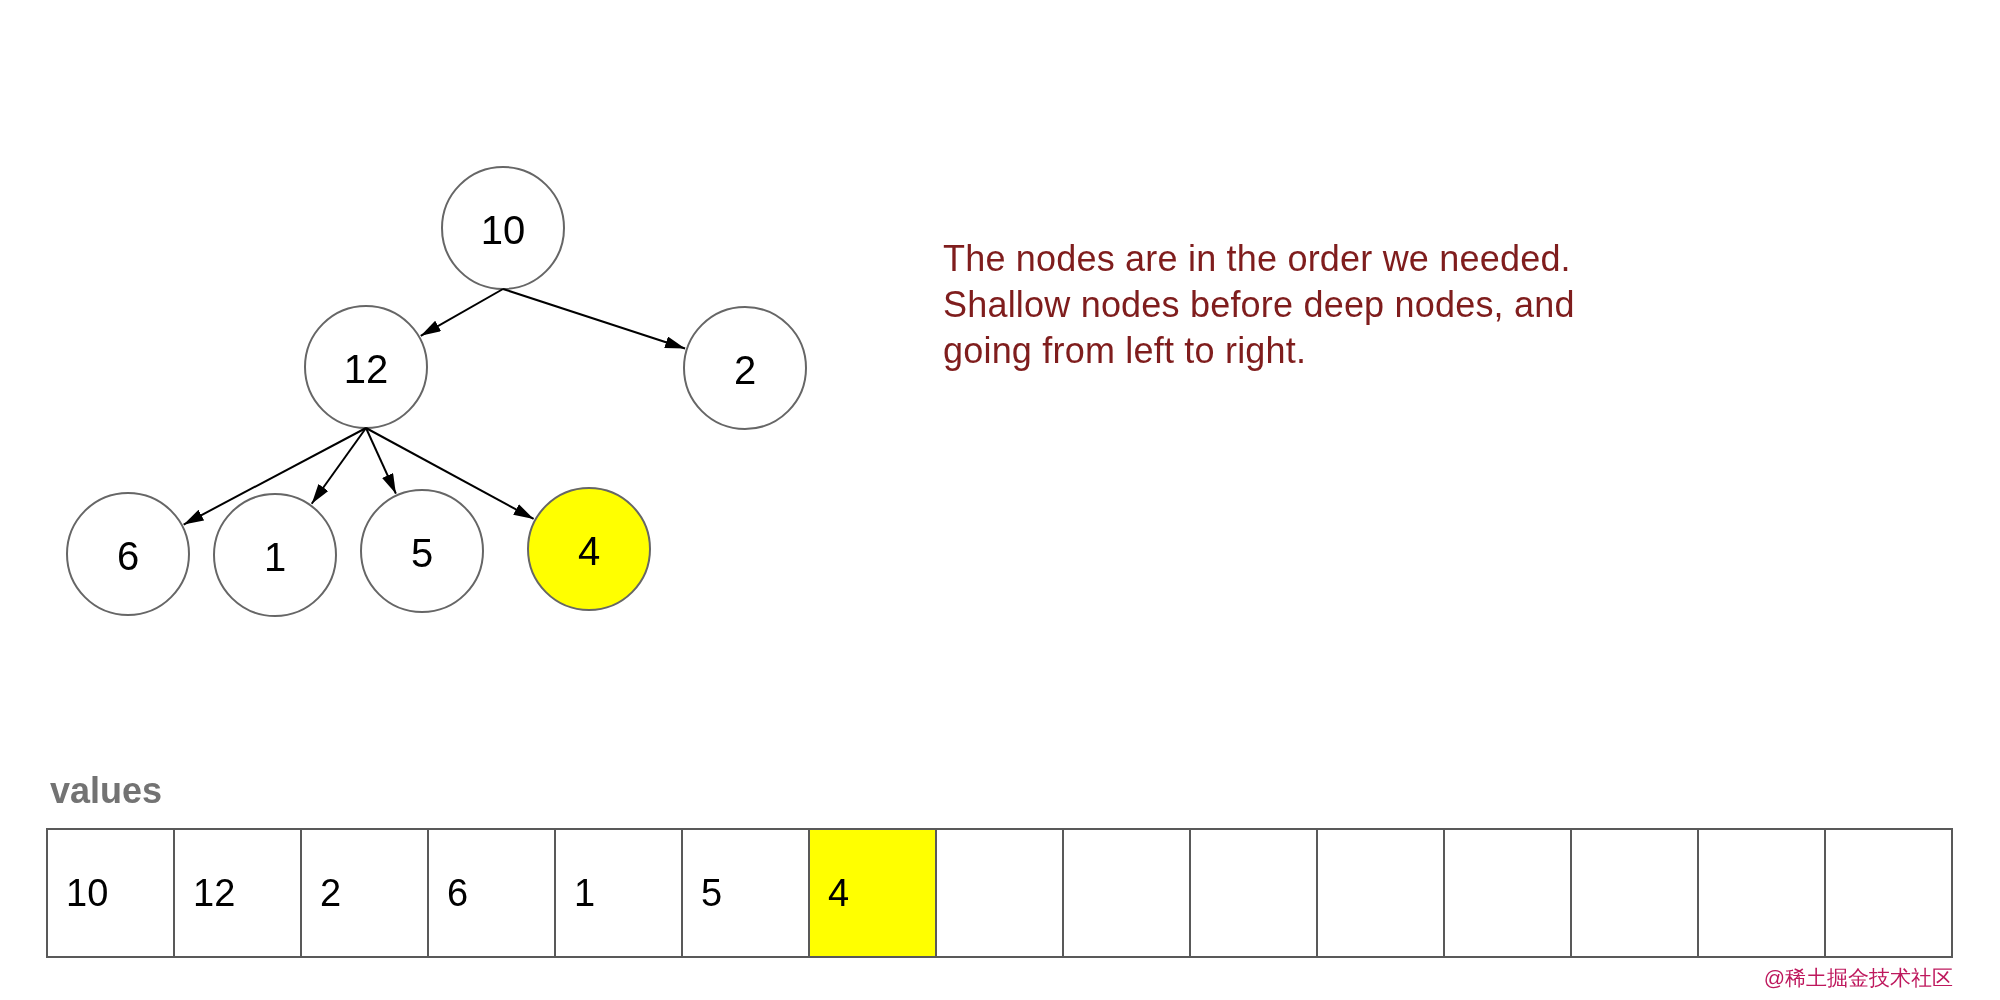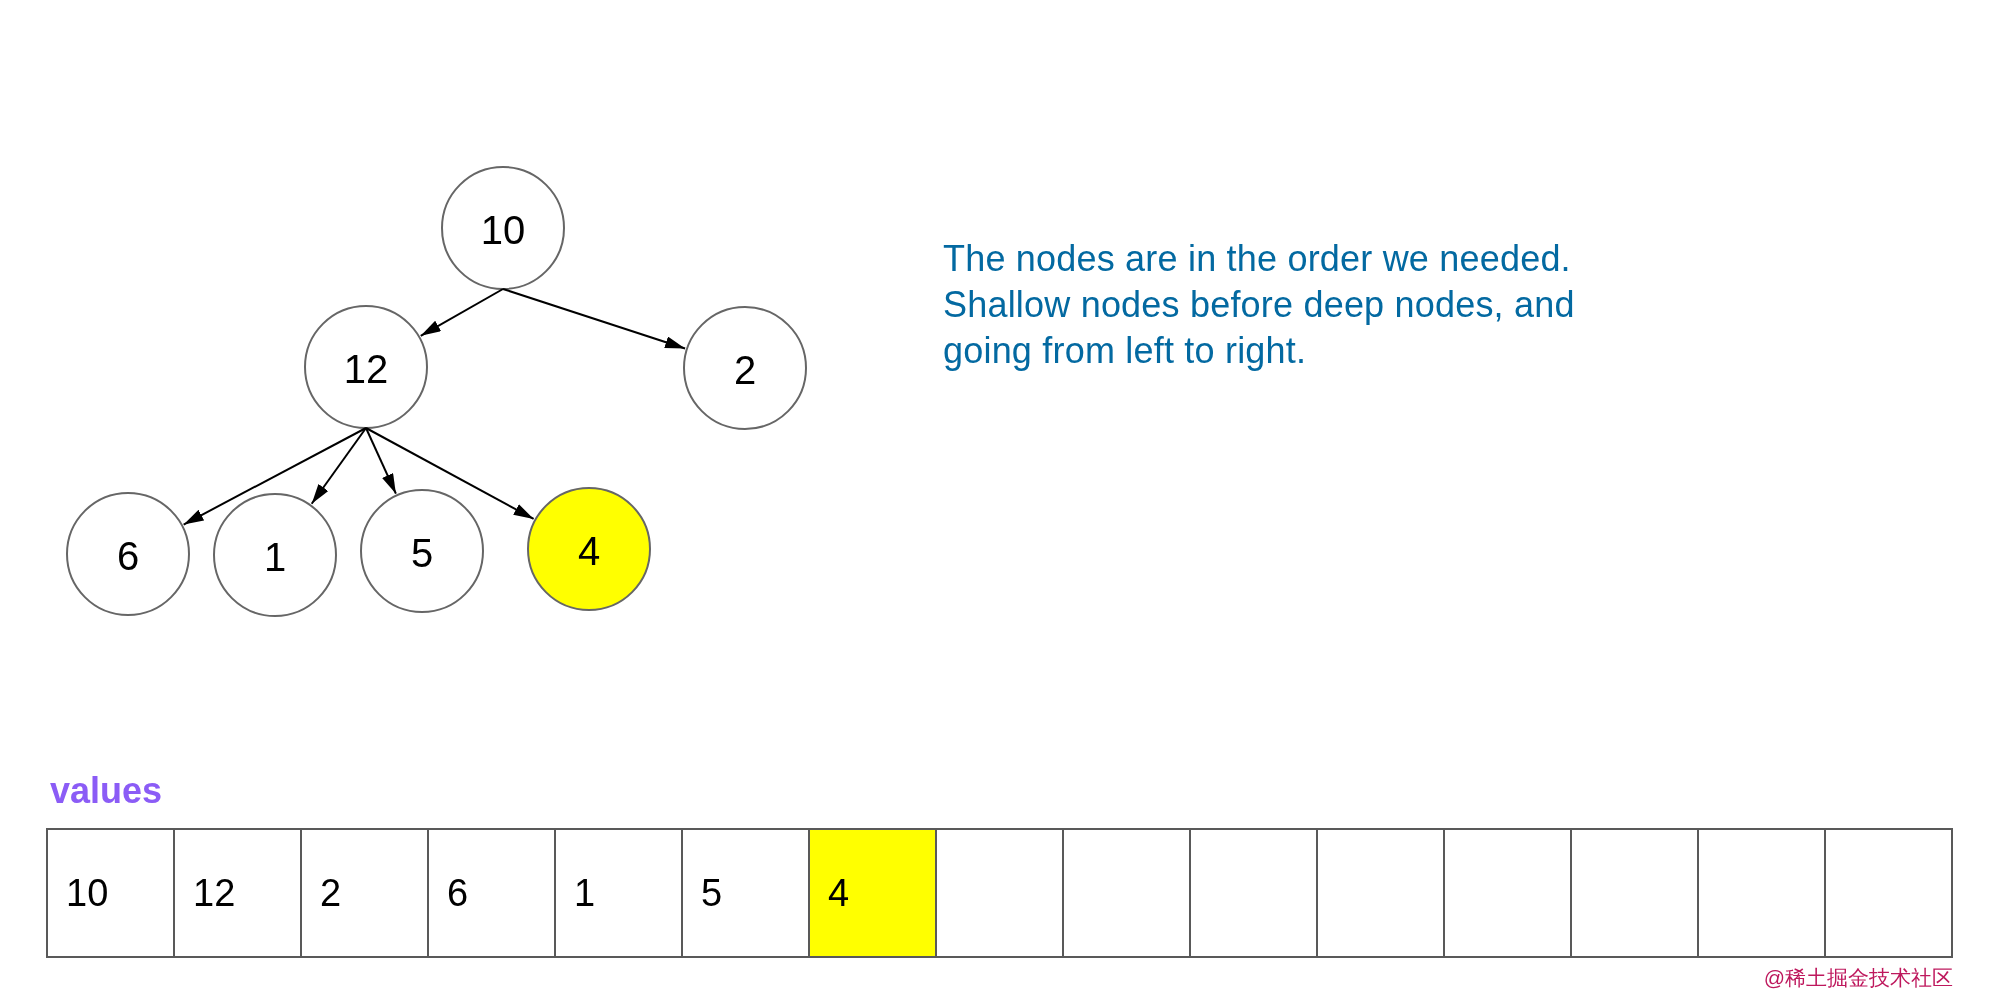--- a/index.html
+++ b/index.html
@@ -19,31 +19,31 @@
     position: absolute;
     left: 0;
     top: 0;
   }
   #explanation {
     position: absolute;
     left: 943px;
     top: 236px;
     font-size: 36px;
     line-height: 46px;
-    color: #0369a1;
+    color: #7f1d1d;
     white-space: pre-line;
     letter-spacing: 0.2px;
   }
   #values-label {
     position: absolute;
     left: 50px;
     top: 770px;
     font-size: 36px;
     font-weight: bold;
-    color: #8b5cf6;
+    color: #737373;
   }
   #values-array {
     position: absolute;
     left: 46px;
     top: 828px;
     display: flex;
   }
   #values-array .cell {
     box-sizing: border-box;
     width: 129px;

